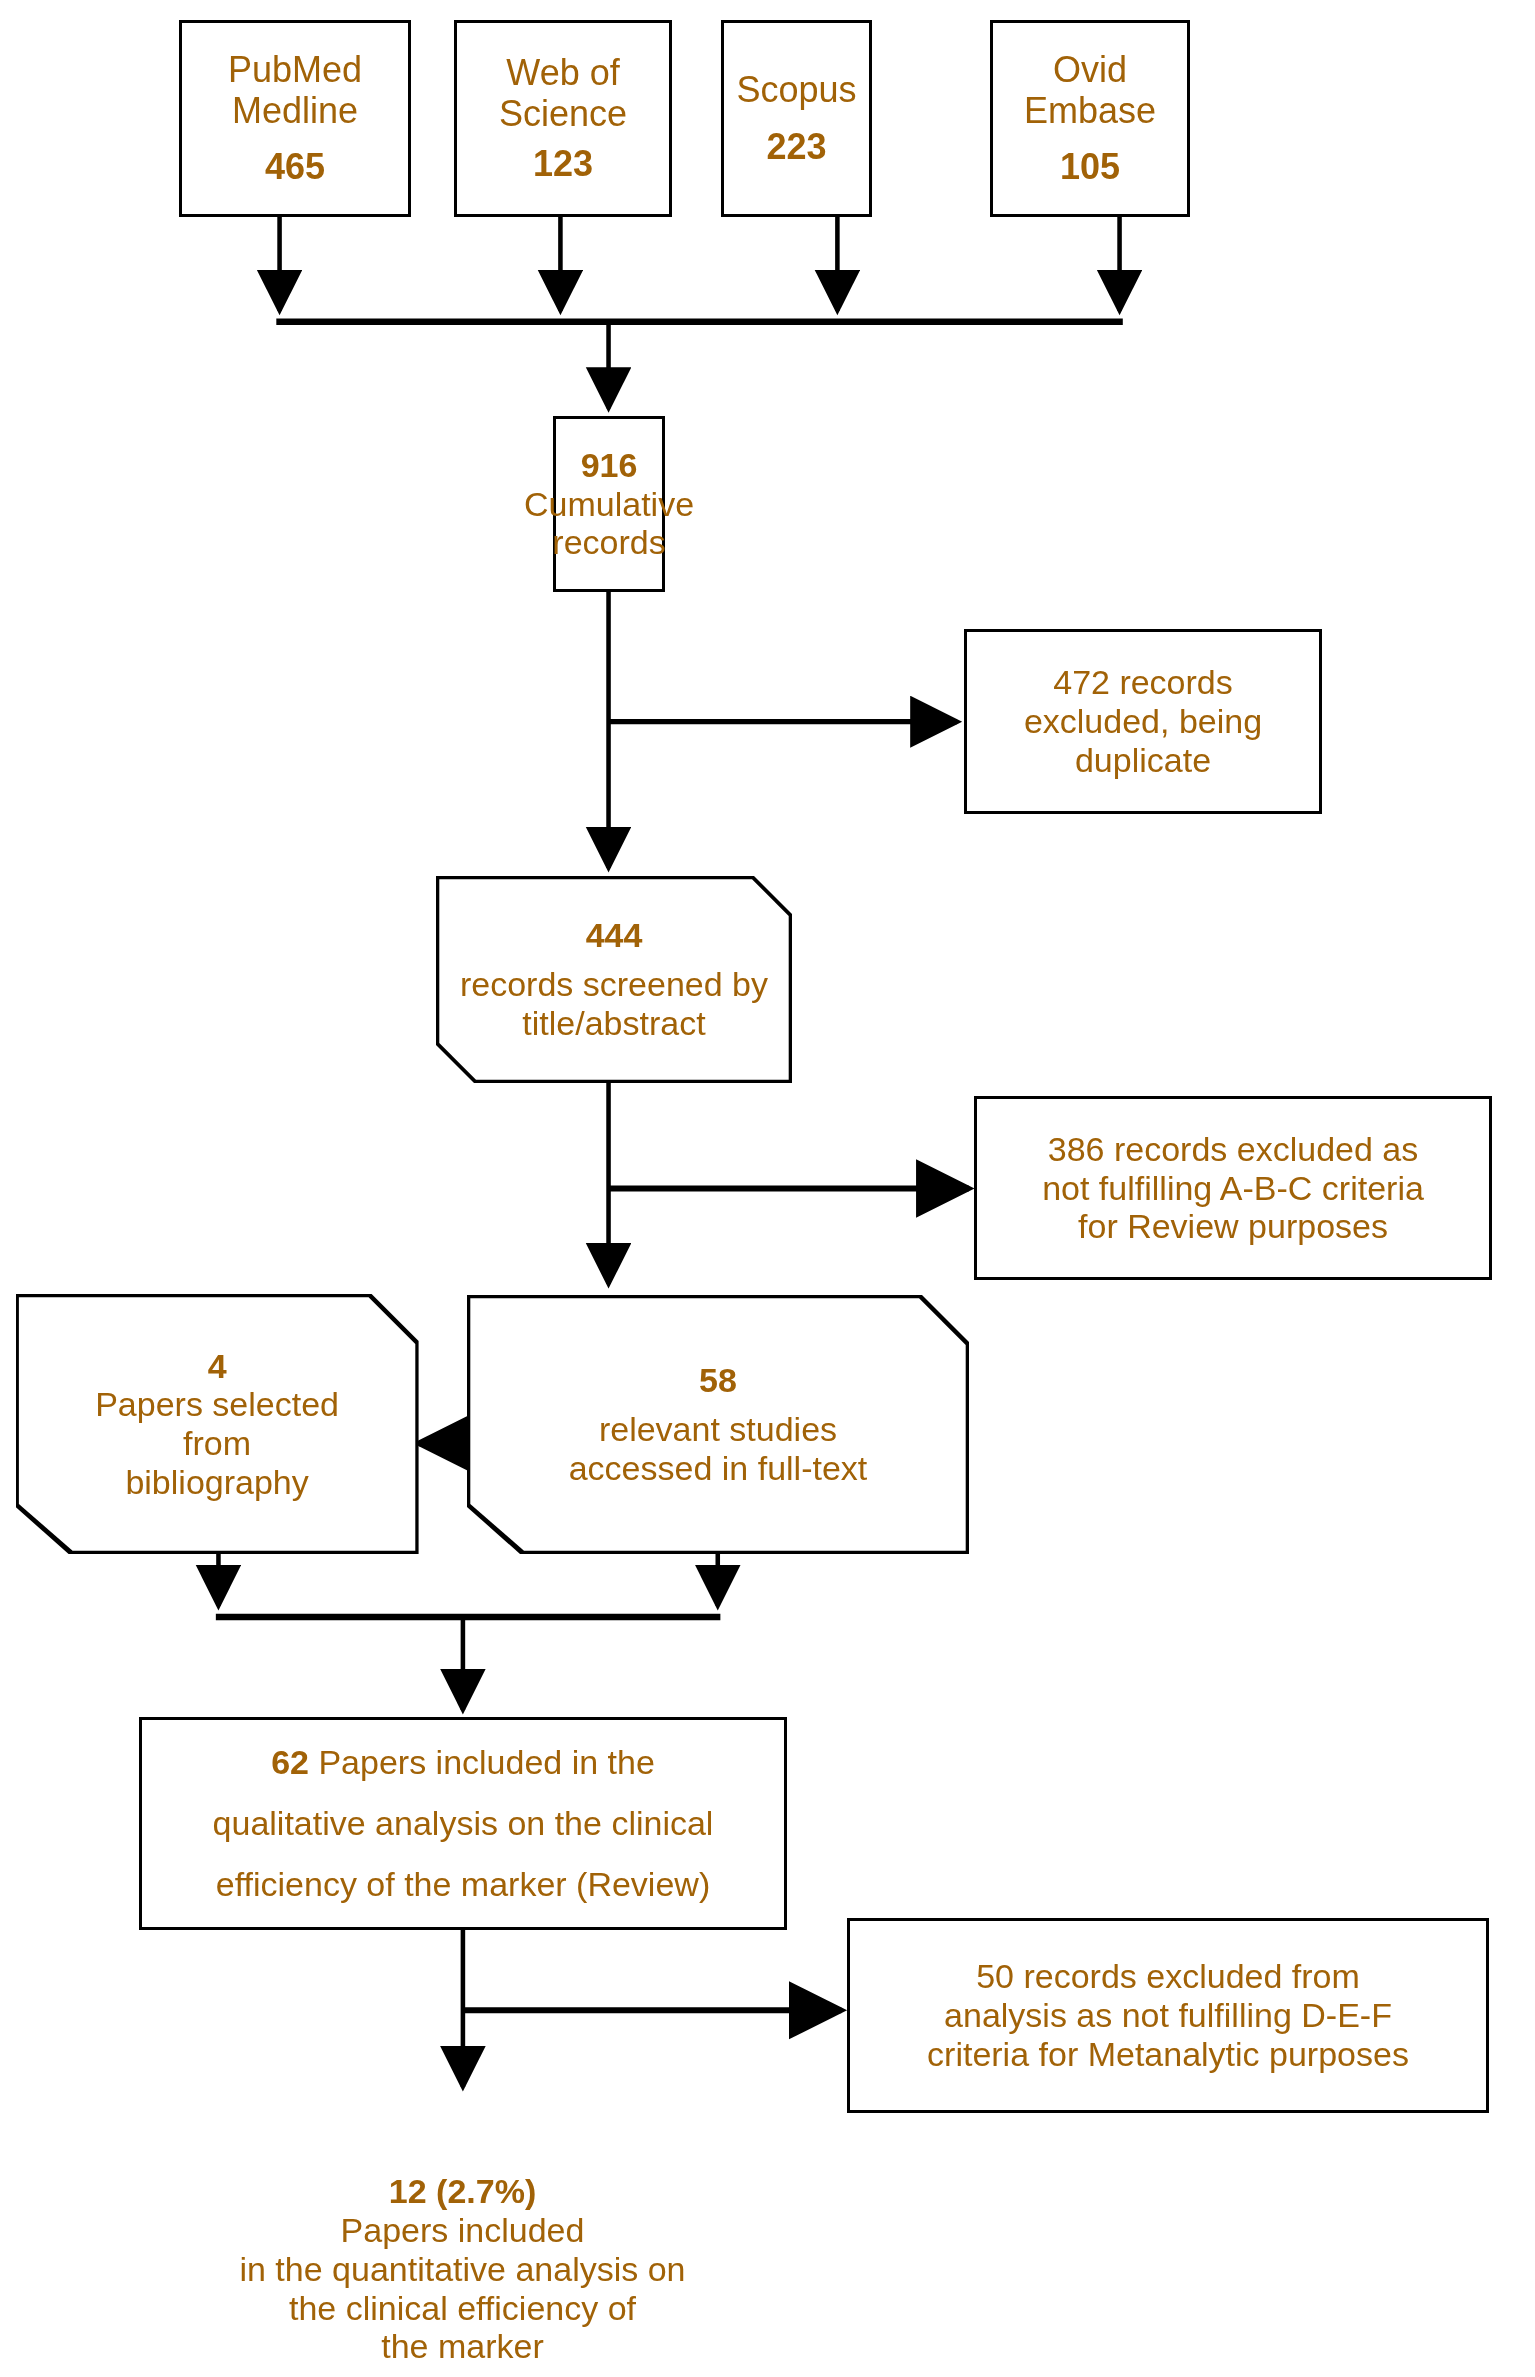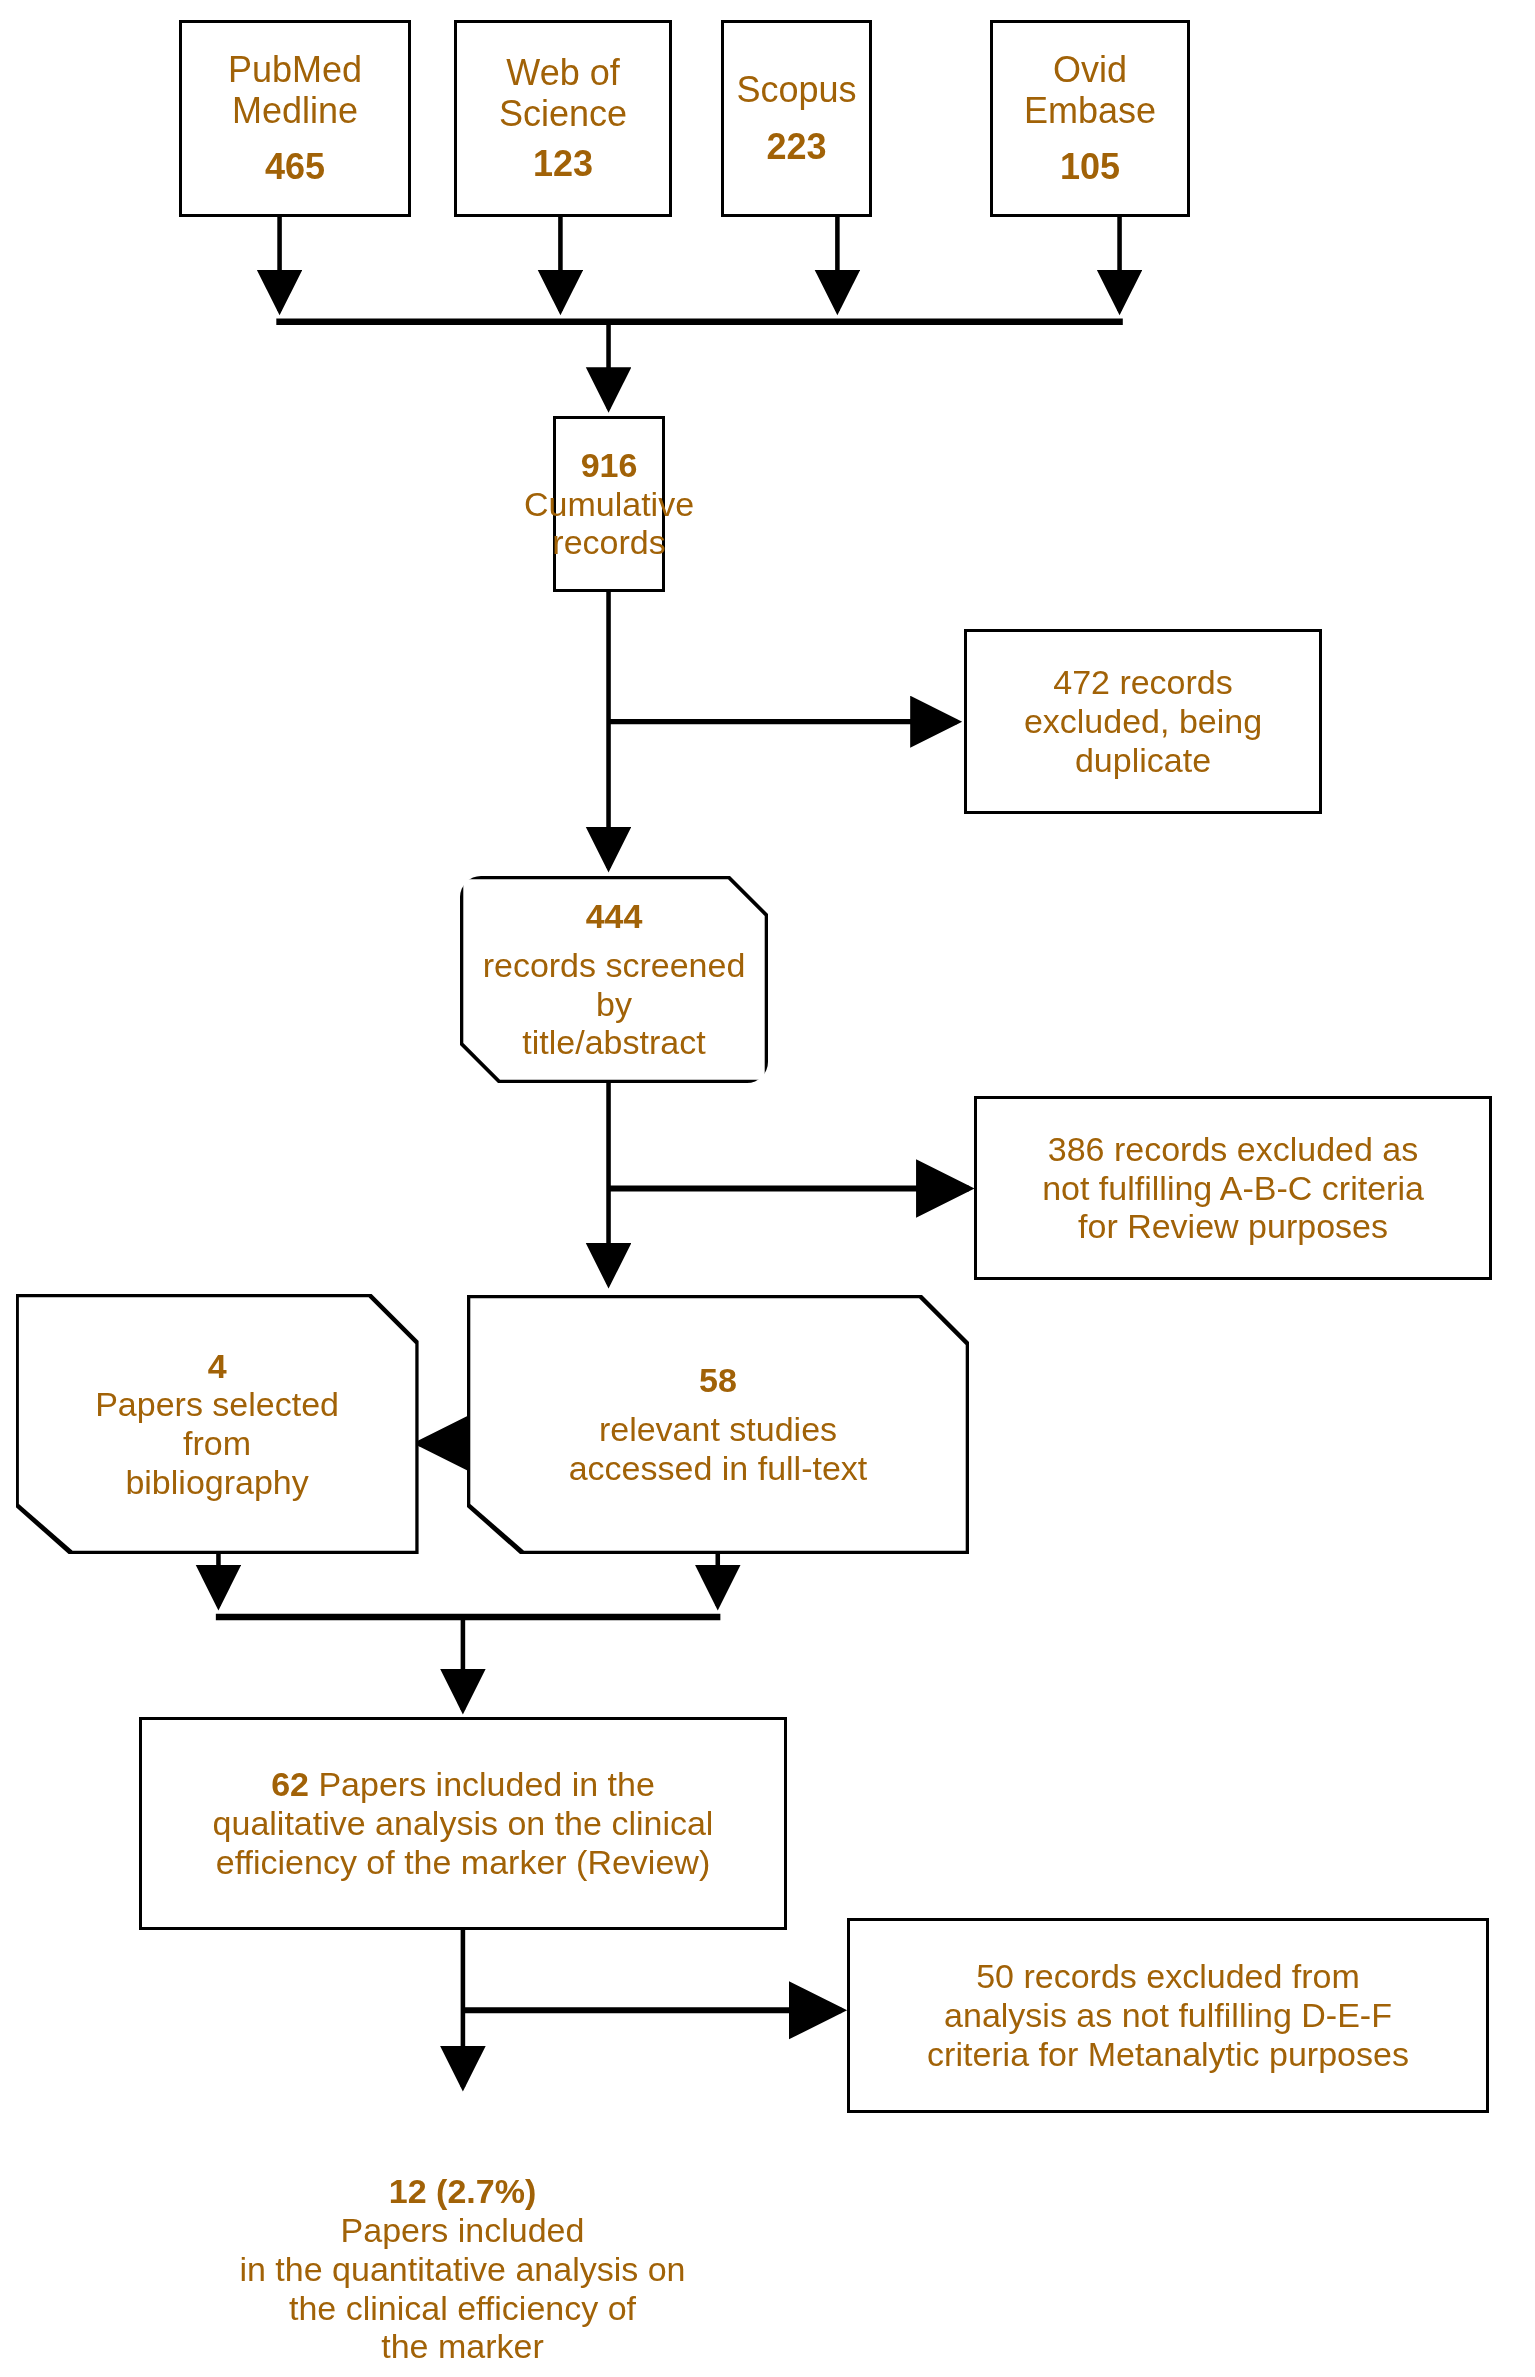--- a/index.html
+++ b/index.html
@@ -132,22 +132,22 @@
     <span class="ln">Cumulative</span>
     <span class="ln">records</span>
   </div>
 
   <div class="node rect f52" style="left:964px; top:629px; width:358px; height:185px;">
     <span class="ln">472 records</span>
     <span class="ln">excluded, being</span>
     <span class="ln">duplicate</span>
   </div>
 
-  <div class="node oct f52" style="left:460px; top:876px; width:308px; height:207px;
-              clip-path: polygon(0 0, calc(100% - 38px) 0, 100% 38px, 100% 100%, 38px 100%, 0 calc(100% - 38px)); border-radius: 21px;">
+  <div class="node oct f52" style="left:436px; top:876px; width:356px; height:207px;
+              clip-path: polygon(0 0, calc(100% - 38px) 0, 100% 38px, 100% 100%, 38px 100%, 0 calc(100% - 38px));">
     <div class="oct-inner" style="clip-path: polygon(3.3px 3.3px, calc(100% - 40px) 3.3px, calc(100% - 3.3px) 40px, calc(100% - 3.3px) calc(100% - 3.3px), 40px calc(100% - 3.3px), 3.3px calc(100% - 40px));">
       <span class="ln num">444</span>
       <span class="ln" style="margin-top:10.4px;">records screened by</span>
       <span class="ln">title/abstract</span>
     </div>
   </div>
 
   <div class="node rect f52" style="left:974px; top:1096px; width:518px; height:184px;">
     <span class="ln">386 records excluded as</span>
     <span class="ln">not fulfilling A-B-C criteria</span>
@@ -166,21 +166,21 @@
 
   <div class="node oct f52" style="left:467px; top:1295px; width:502px; height:259px;
               clip-path: polygon(0 0, calc(100% - 47px) 0, 100% 47px, 100% 100%, 53px 100%, 0 calc(100% - 47px));">
     <div class="oct-inner" style="clip-path: polygon(3.3px 3.3px, calc(100% - 50px) 3.3px, calc(100% - 3.3px) 50px, calc(100% - 3.3px) calc(100% - 3.3px), 57px calc(100% - 3.3px), 3.3px calc(100% - 50px));">
       <span class="ln num">58</span>
       <span class="ln" style="margin-top:10.4px;">relevant studies</span>
       <span class="ln">accessed in full-text</span>
     </div>
   </div>
 
-  <div class="node rect f52" style="left:139px; top:1717px; width:648px; height:213px;">
+  <div class="node rect f52" style="left:139px; top:1717px; width:648px; height:213px;gap:22px;">
     <span class="ln"><b>62</b><span> Papers included in the</span></span>
     <span class="ln">qualitative analysis on the clinical</span>
     <span class="ln">efficiency of the marker (Review)</span>
   </div>
 
   <div class="node rect f52" style="left:847px; top:1918px; width:642px; height:195px;">
     <span class="ln">50 records excluded from</span>
     <span class="ln">analysis as not fulfilling D-E-F</span>
     <span class="ln">criteria for Metanalytic purposes</span>
   </div>

